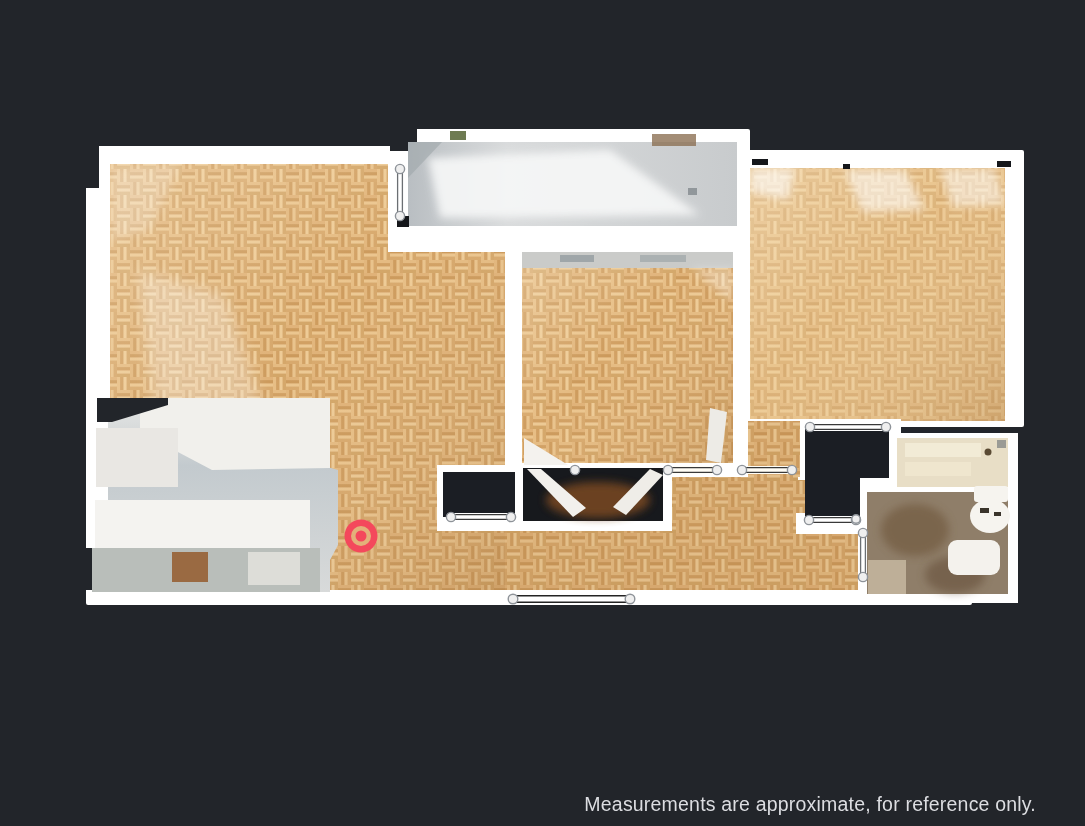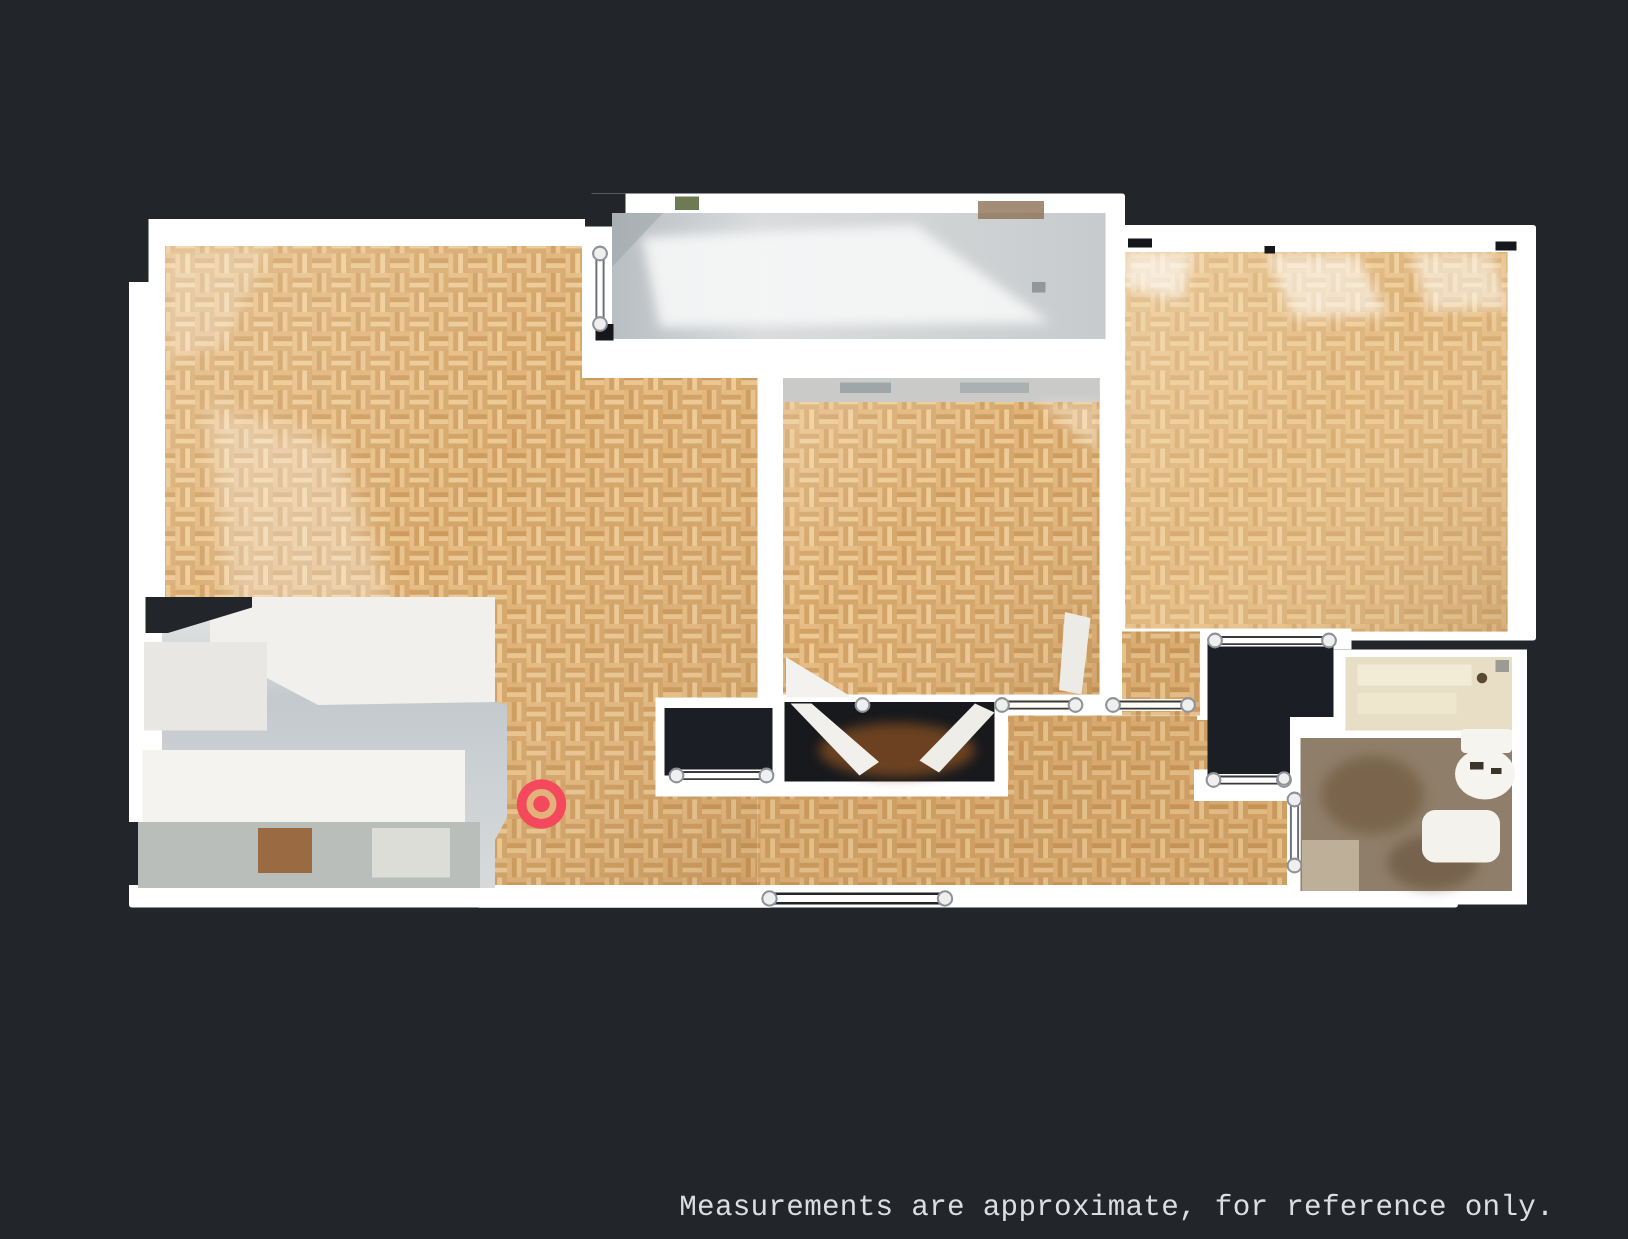--- a/index.html
+++ b/index.html
@@ -1,20 +1,20 @@
 <!DOCTYPE html>
 <html><head>
 <meta charset="utf-8">
 <style>
   html,body{margin:0;padding:0;background:#22252A;}
   .stage{position:relative;width:1085px;height:826px;background:#22252A;overflow:hidden;
          font-family:"Liberation Sans",sans-serif;}
   .stage svg{position:absolute;left:0;top:0;}
   .disclaimer{position:absolute;right:49px;bottom:10px;font-size:19.5px;color:#DCDDE1;
-              letter-spacing:.2px;font-family:Liberation Mono, monospace;}
+              letter-spacing:.2px;font-family:Liberation Sans, sans-serif;}
 </style>
 </head>
 <body>
 
 <div class="stage">
 <svg width="1085" height="826" viewBox="0 0 1085 826">
   <defs>
     <pattern id="parquet" width="26" height="26" patternUnits="userSpaceOnUse">
       <rect width="26" height="26" fill="#D9A96E"></rect>
 

